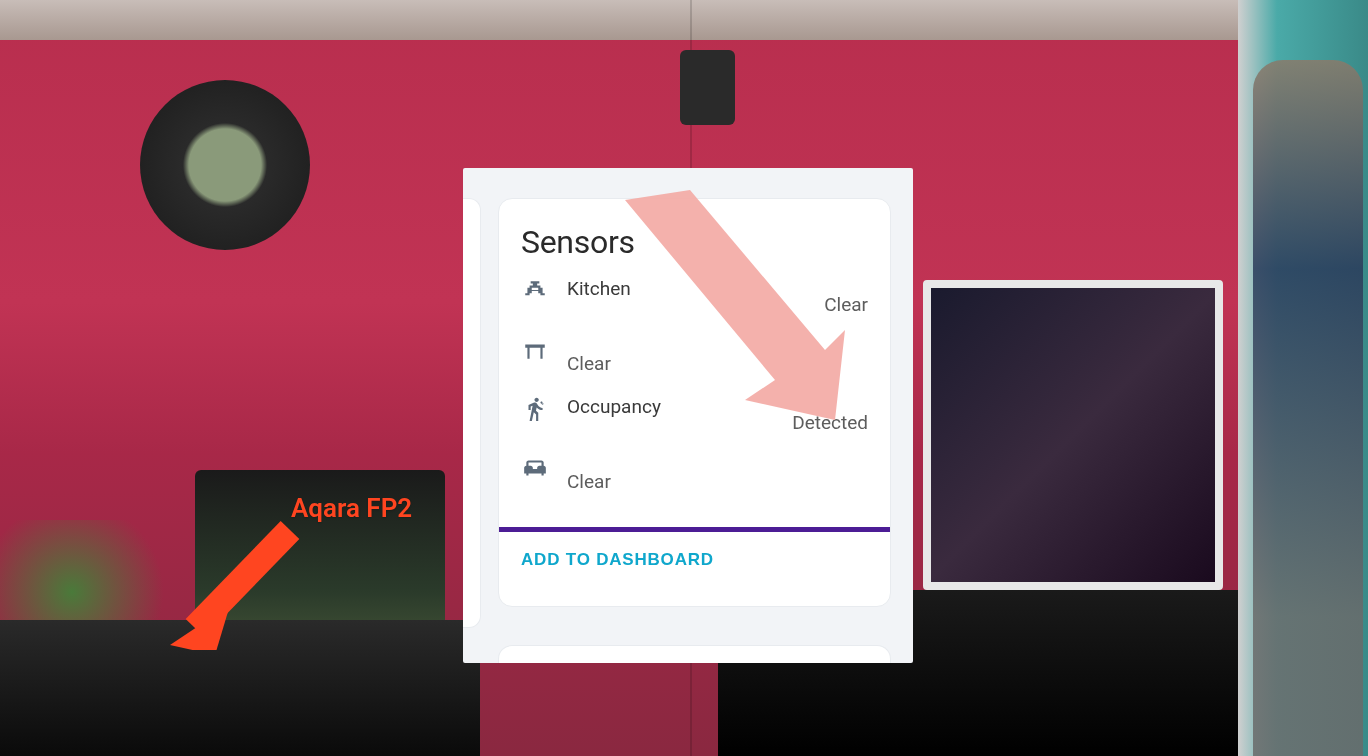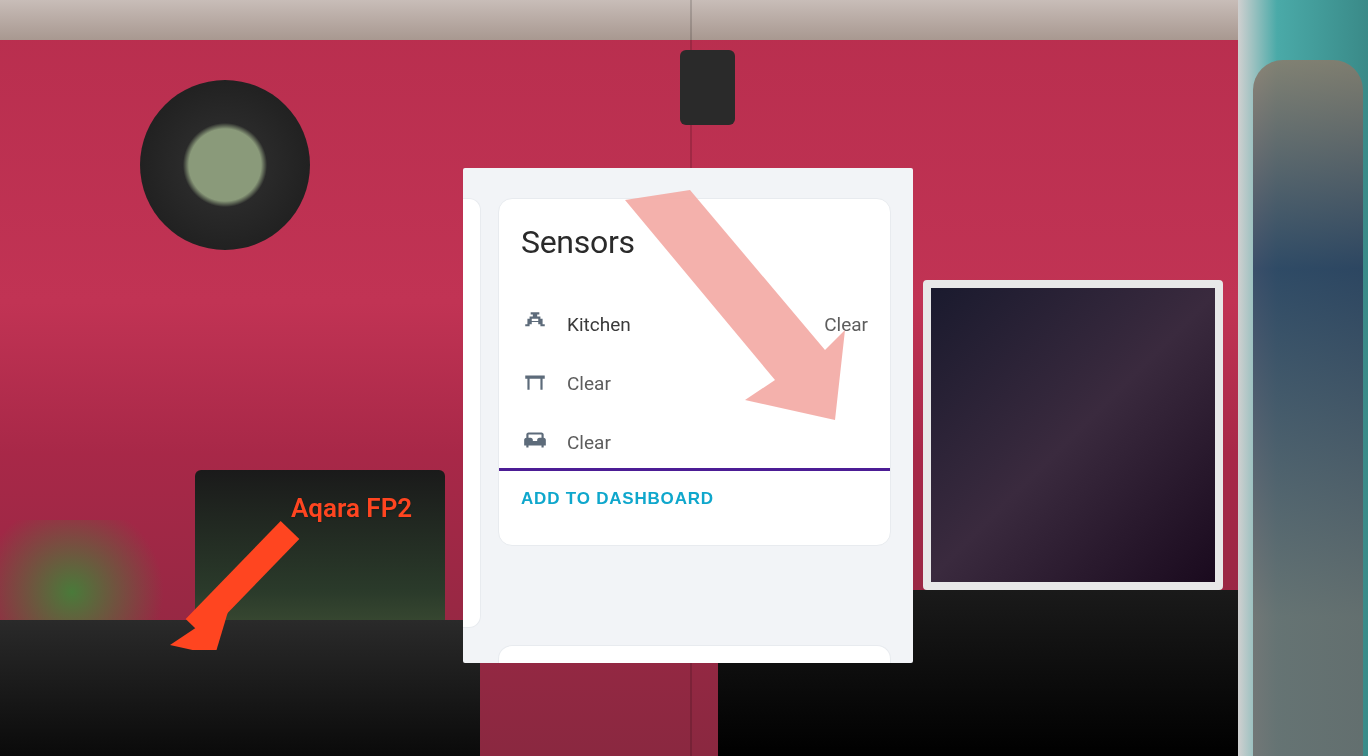--- a/index.html
+++ b/index.html
@@ -202,21 +202,21 @@
     .card-title {
       font-size: 32px;
       font-weight: 400;
       color: #2a2a2a;
       margin-bottom: 16px;
       letter-spacing: -0.3px;
     }
     
     .sensor-row {
       display: flex;
-      align-items: flex-end;
+      align-items: flex-start;
       height: 59px;
       gap: 18px;
     }
     
     .sensor-icon {
       width: 28px;
       height: 28px;
       display: flex;
       align-items: center;
       justify-content: center;
@@ -232,21 +232,21 @@
     }
     
     .sensor-value {
       font-size: 19px;
       color: #5d5d5d;
       font-weight: 400;
       margin-top: 16px;
     }
     
     .card-actions {
-      border-top: 3px solid #4c1d95;
+      border-top: 5px solid #4c1d95;
       margin: 14px -22px 0 -22px;
       padding: 18px 22px 20px 22px;
     }
     
     .action-button {
       background: none;
       border: none;
       color: #0fa7cc;
       font-size: 17px;
       font-weight: 600;
@@ -313,20 +313,29 @@
 
     <div class="sensor-row">
       <span class="sensor-icon">
         <svg viewBox="0 0 24 24" width="26" height="26" fill="currentColor">
             <path d="M3 7h18v3h-2v10h-2V10H7v10H5V10H3V7z"></path>
           </svg>
       </span>
       <span class="sensor-value">Clear</span>
     </div>
 
+    <div class="sensor-row">
+      <span class="sensor-icon">
+        <svg viewBox="0 0 24 24" width="26" height="26" fill="currentColor">
+            <path d="M13.5 5.5c1.1 0 2-.9 2-2s-.9-2-2-2s-2 .9-2 2s.9 2 2 2M9.8 8.9L7 23h2.1l1.8-8l2.1 2v6h2v-7.5l-2.1-2l.6-3C14.8 12 16.8 13 19 13v-2c-1.9 0-3.5-1-4.3-2.4l-1-1.6c-.4-.6-1-1-1.7-1c-.3 0-.5.1-.8.1L6 8.3V13h2V9.6z M17 6c0-.5.5-1 1-1s1 .5 1 1s-.5 1-1 1s-1-.5-1-1M19 8c-.5 0-1-.5-1-1h2c0 .5-.5 1-1 1"></path>
+          </svg>
+      </span>
+      <span class="sensor-label">Occupancy</span>
+      <span class="sensor-value">Detected</span>
+    </div>
 
 
     <div class="sensor-row">
       <span class="sensor-icon">
         <svg viewBox="0 0 24 24" width="26" height="26" fill="currentColor">
             <path d="M20 10V7c0-1.1-.9-2-2-2H6c-1.1 0-2 .9-2 2v3c-1.1 0-2 .9-2 2v5h2v2h2v-2h12v2h2v-2h2v-5c0-1.1-.9-2-2-2M6 7h12v3h-2c-1.1 0-2 .9-2 2v1h-4v-1c0-1.1-.9-2-2-2H6V7z"></path>
           </svg>
       </span>
       <span class="sensor-value">Clear</span>
     </div>

